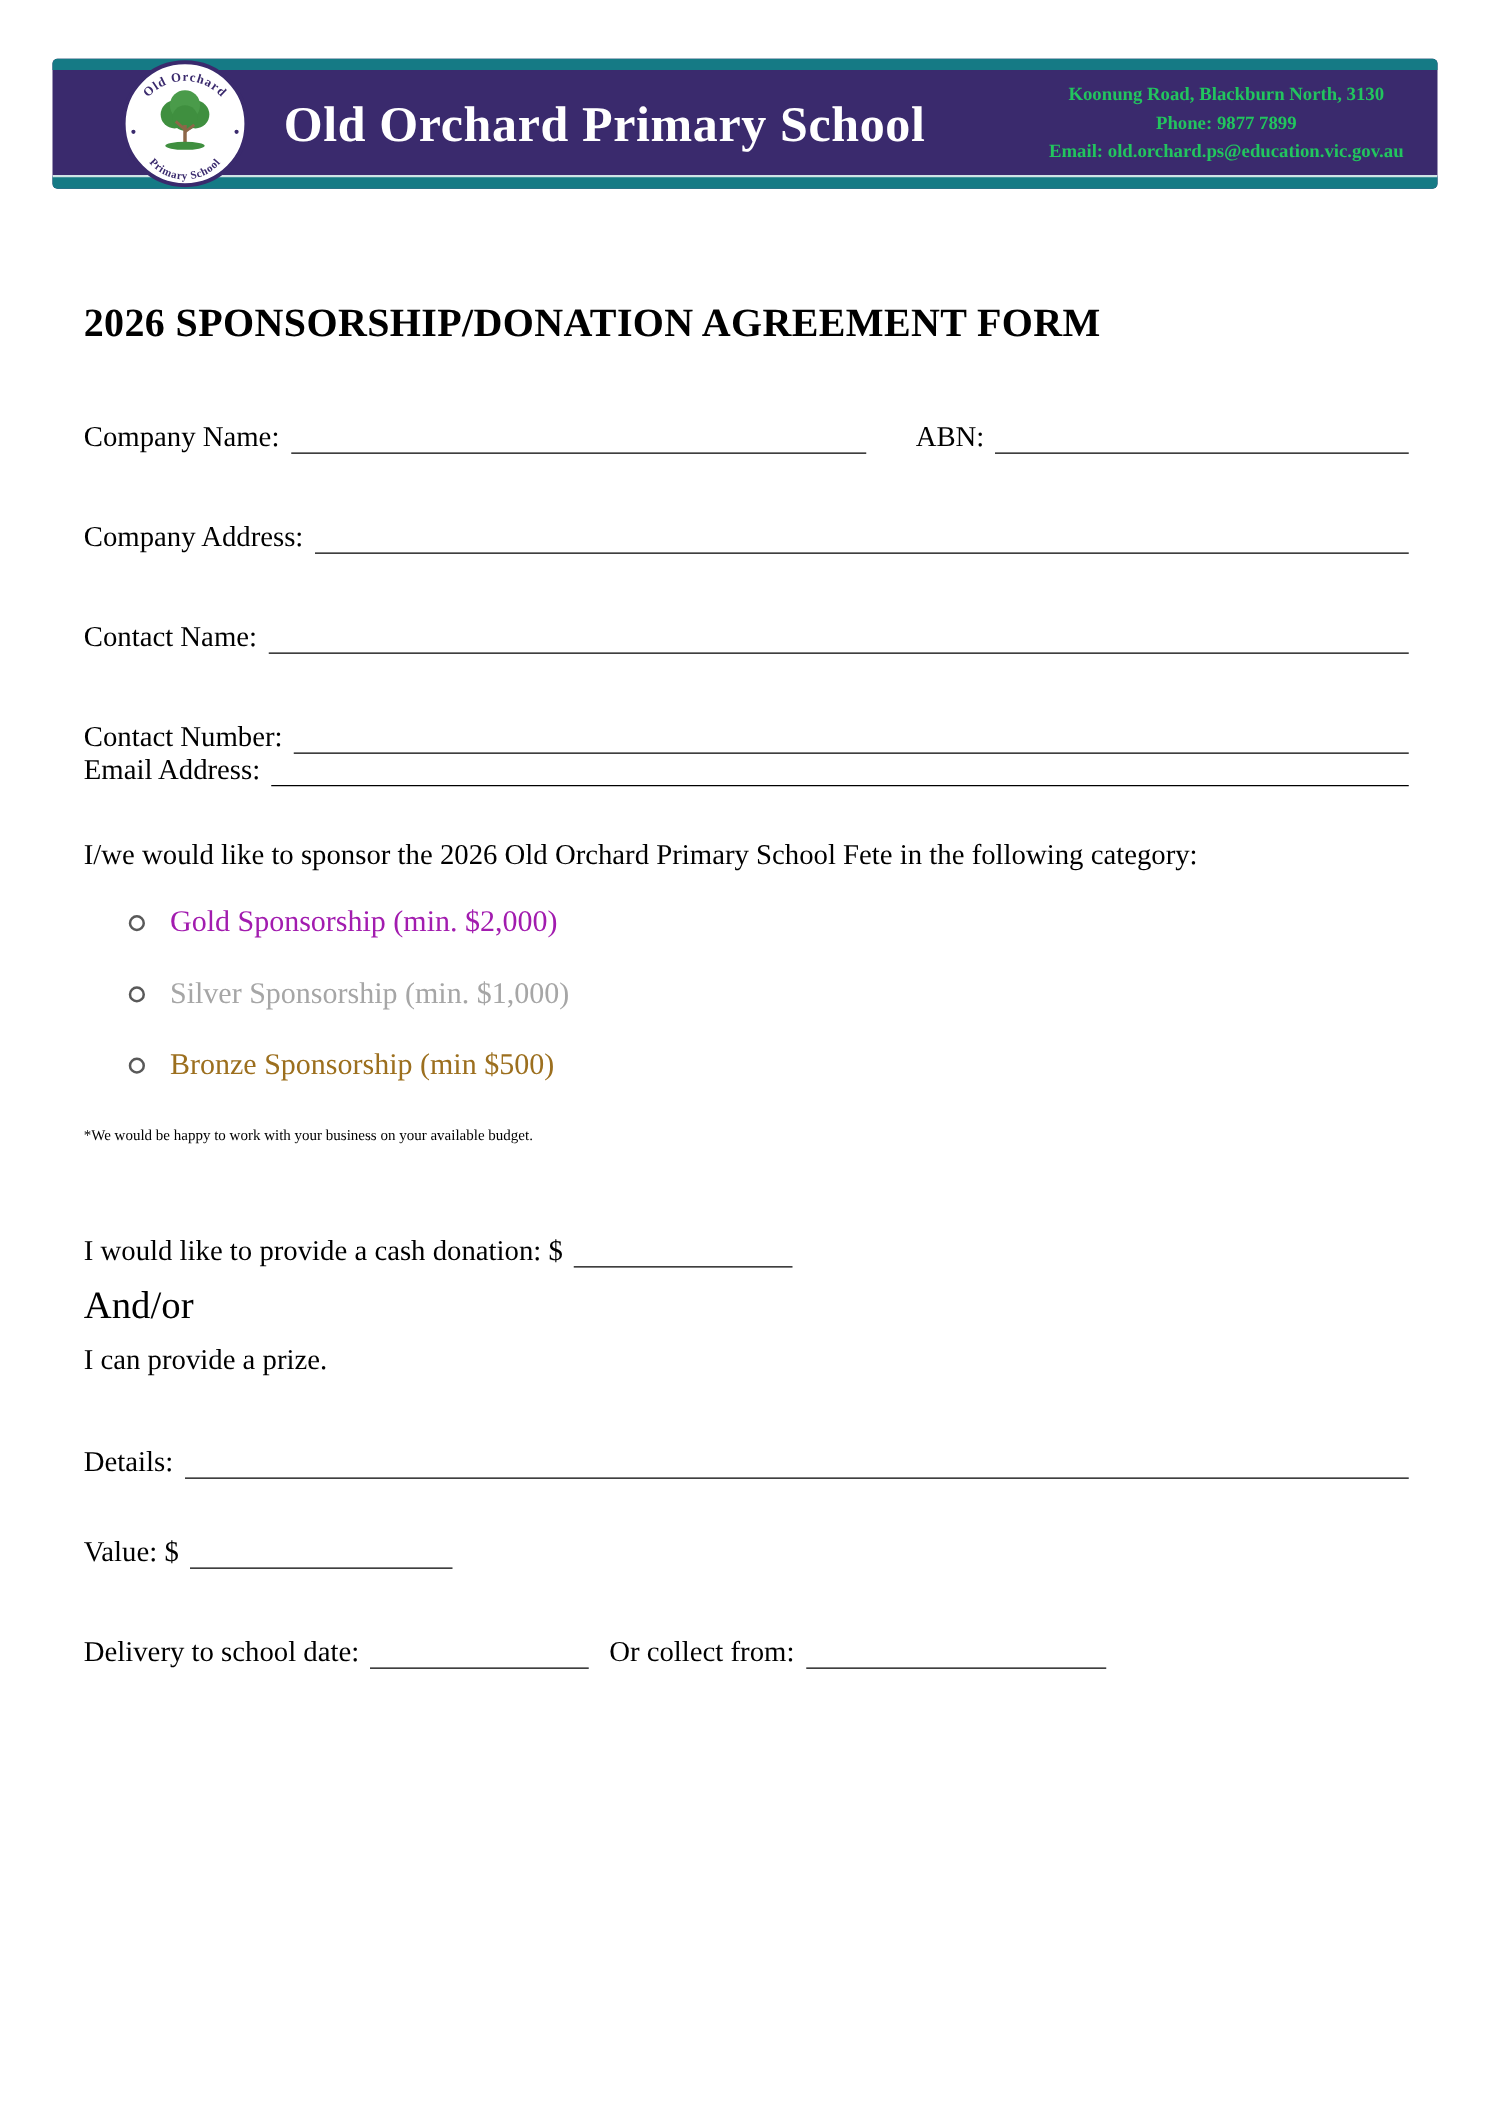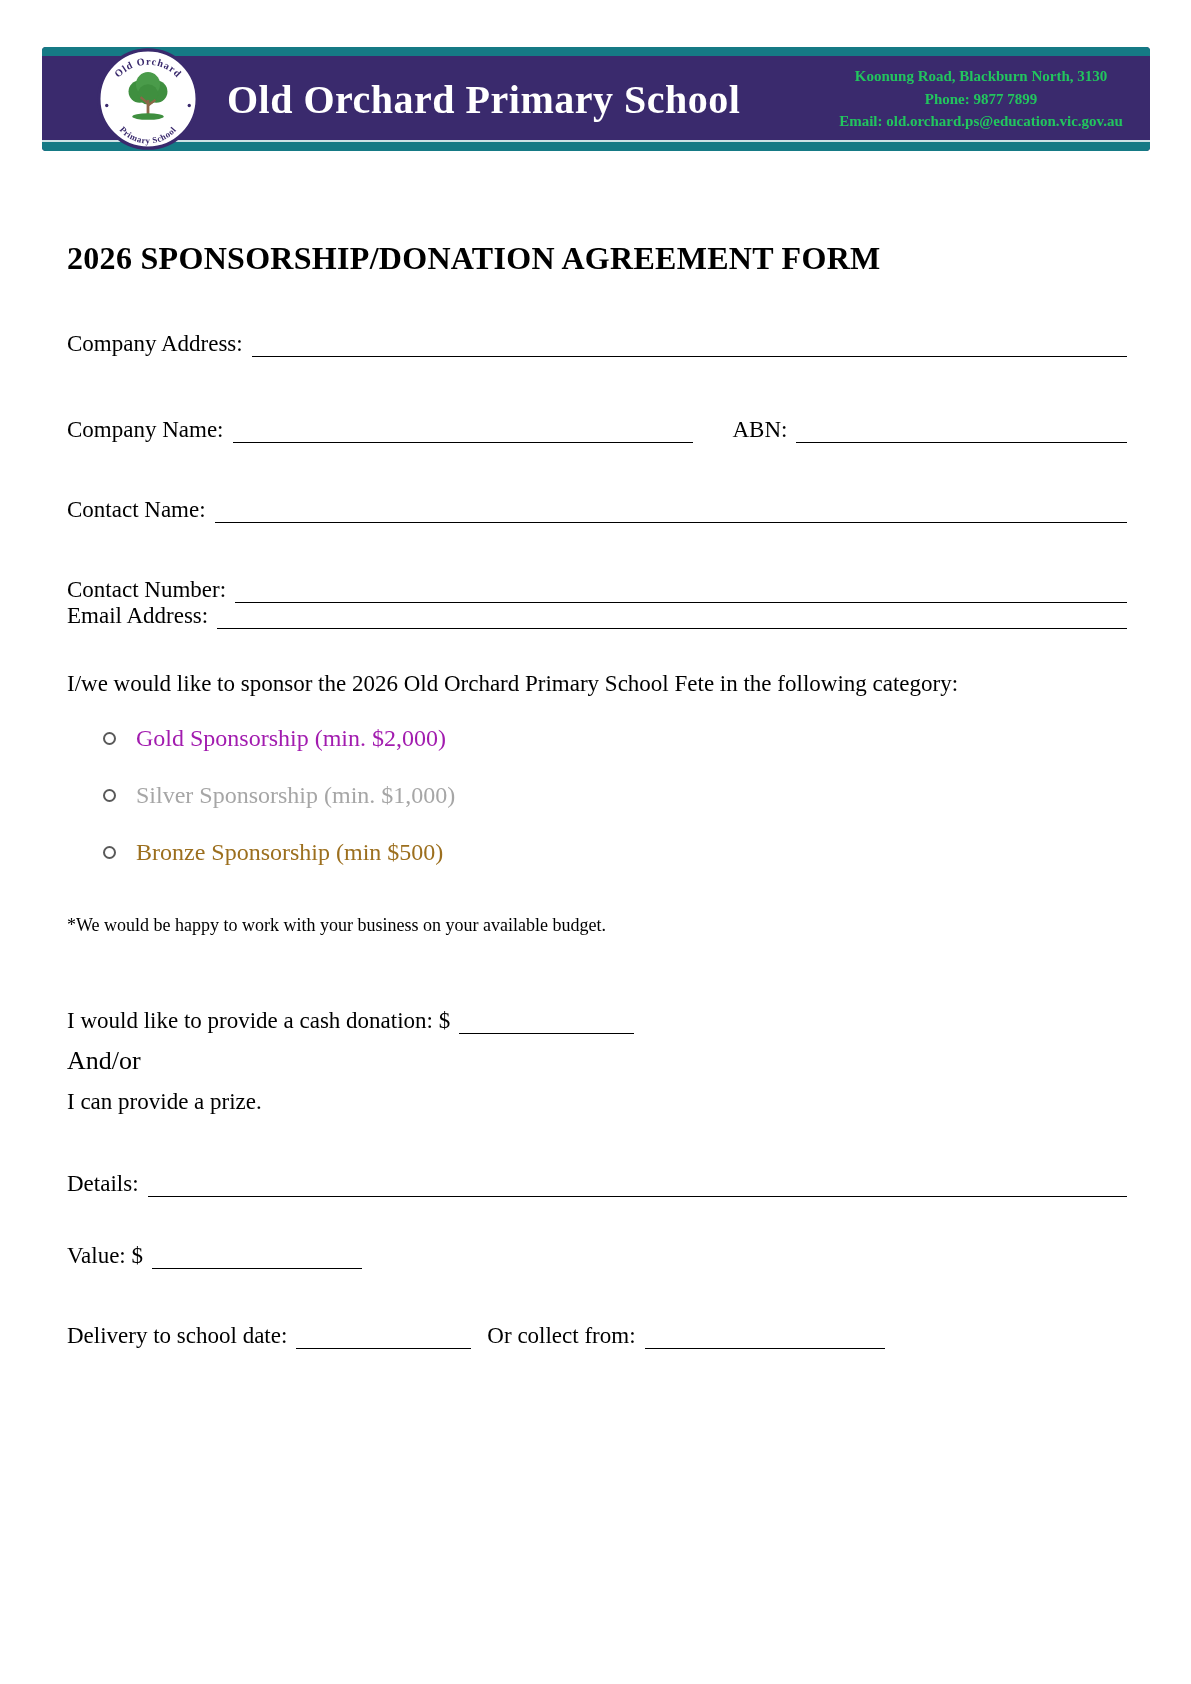--- a/index.html
+++ b/index.html
@@ -113,26 +113,26 @@
     border: 2px solid #595959;
     border-radius: 50%;
     margin-right: 20px;
     flex: 0 0 auto;
   }
   .opt-gold   { color: #a21caf; }
   .opt-silver { color: #A6A6A6; }
   .opt-bronze { color: #9C6F1E; }
 
   .budget-note {
-    margin-top: 49px;
-    font-size: 18px;
+    margin-top: 35px;
+    font-size: 12px;
   }
 
   .row-cash   { margin-top: 72px; }
-  .row-andor  { margin-top: 12px; font-size: 26px; }
+  .row-andor  { margin-top: 12px; font-size: 31px; }
   .row-prize  { margin-top: 13px; font-size: 23px; }
   .row-details{ margin-top: 56px; }
   .row-value  { margin-top: 46px; }
   .row-delivery { margin-top: 54px; }
   .gap-16 { width: 16px; flex: 0 0 auto; }
 </style>
 </head>
 <body>
 
 <div class="banner">
@@ -174,29 +174,29 @@
     <div>Koonung Road, Blackburn North, 3130</div>
     <div>Phone: 9877 7899</div>
     <div>Email: old.orchard.ps@education.vic.gov.au</div>
   </div>
 </div>
 
 <div class="content">
 
   <div class="form-title">2026 SPONSORSHIP/DONATION AGREEMENT FORM</div>
 
-  <div class="field-row row-address">
-    <span class="f-label">Company Address:</span>
-    <span class="blank grow"></span>
-  </div>
-
   <div class="field-row row-company">
     <span class="f-label">Company Name:</span>
     <span class="blank w-460"></span>
     <span class="f-label abn-label">ABN:</span>
+    <span class="blank grow"></span>
+  </div>
+
+  <div class="field-row row-address">
+    <span class="f-label">Company Address:</span>
     <span class="blank grow"></span>
   </div>
 
   <div class="field-row row-cname">
     <span class="f-label">Contact Name:</span>
     <span class="blank grow"></span>
   </div>
 
   <div class="field-row row-cnumber">
     <span class="f-label">Contact Number:</span>

